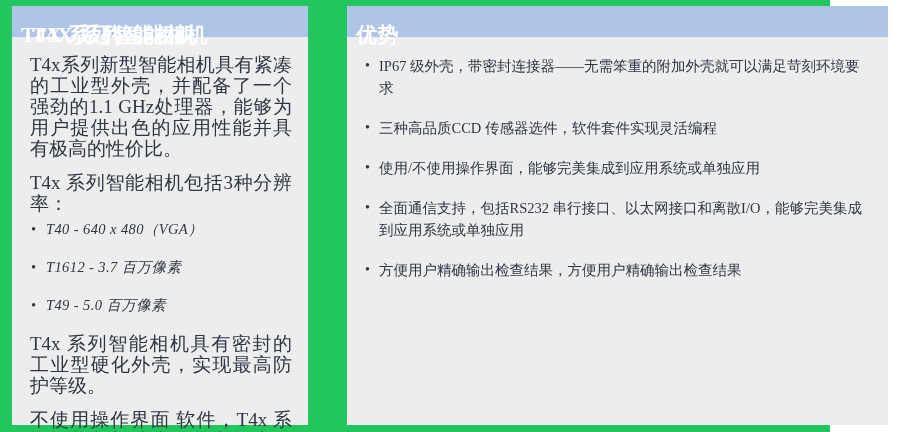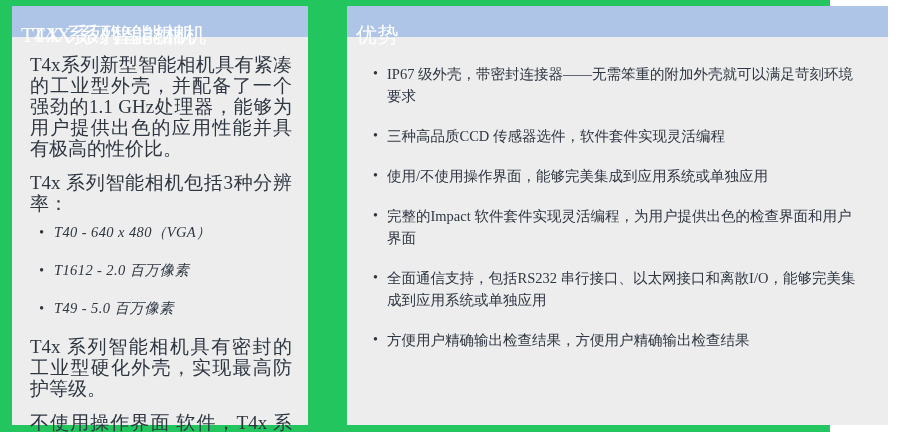--- a/index.html
+++ b/index.html
@@ -48,21 +48,21 @@
     height: 31px;
     background: #aec5e7;
   }
   .panel-title {
     position: absolute;
     left: 9px;
     top: 1px;
     color: #ffffff;
     font-size: 21px;
     line-height: 29px;
-    font-weight: normal;
+    font-weight: bold;
     white-space: nowrap;
     letter-spacing: 0.5px;
   }
   
   .panel-title.ghosted {
     position: absolute;
   }
   .panel-title .ghost-layer {
     position: absolute;
     left: 0;
@@ -94,21 +94,21 @@
     font-size: 19px;
     line-height: 21px;
     text-align: justify;
   }
   p.para.tight {
     margin-bottom: 5px;
   }
 
   ul.bullets {
     list-style: none;
-    margin: 8px;
+    margin: 0;
     padding: 0;
   }
   ul.bullets > li {
     position: relative;
     font-size: 14.5px;
     line-height: 21px;
     margin: 0 0 16px 0;
     padding-left: 15px;
   }
   ul.bullets > li::before {
@@ -152,41 +152,40 @@
     </h1>
 
     <div class="panel-body">
 
       <p class="para">T4x系列新型智能相机具有紧凑的工业型外壳，并配备了一个强劲的1.1 GHz处理器，能够为用户提供出色的应用性能并具有极高的性价比。</p>
 
       <p class="para tight">T4x 系列智能相机包括3种分辨率：</p>
 
       <ul class="bullets">
         <li>T40  -  640 x 480（VGA）</li>
-        <li>T1612  -  2.0 百万像素</li>
+        <li>T1612  -  3.7 百万像素</li>
         <li>T49  -  5.0 百万像素</li>
       </ul>
 
       <p class="para">T4x 系列智能相机具有密封的工业型硬化外壳，实现最高防护等级。</p>
 
       <p class="para">不使用操作界面 软件，T4x 系列智能相机成为目前市场上最牢固的通用型智能相机解决方案。</p>
 
     </div>
   </section>
 
   <section class="panel panel-right">
 
     <div class="panel-header"></div>
     <h1 class="panel-title">优势</h1>
 
     <div class="panel-body">
       <ul class="bullets">
         <li>IP67 级外壳，带密封连接器——无需笨重的附加外壳就可以满足苛刻环境要求</li>
         <li>三种高品质CCD 传感器选件，软件套件实现灵活编程</li>
         <li>使用/不使用操作界面，能够完美集成到应用系统或单独应用</li>
-        <li>完整的Impact 软件套件实现灵活编程，为用户提供出色的检查界面和用户界面</li>
         <li>全面通信支持，包括RS232 串行接口、以太网接口和离散I/O，能够完美集成到应用系统或单独应用</li>
         <li>方便用户精确输出检查结果，方便用户精确输出检查结果</li>
       </ul>
     </div>
   </section>
 
 </div>
 
 </body></html>

